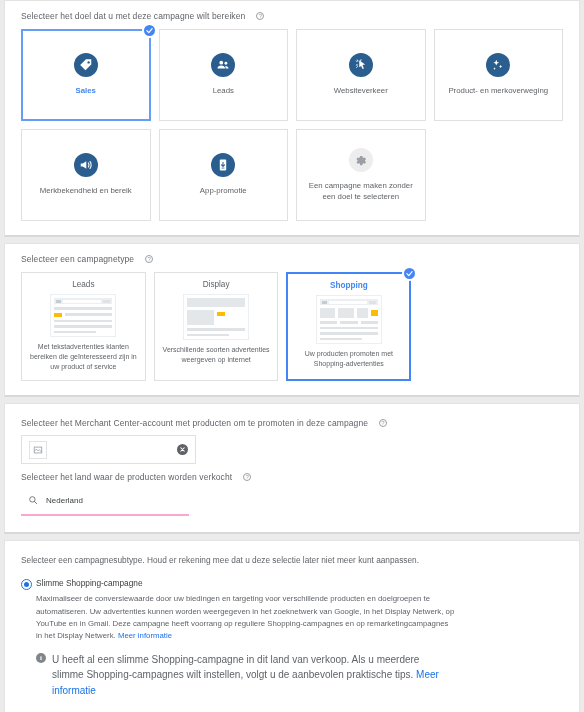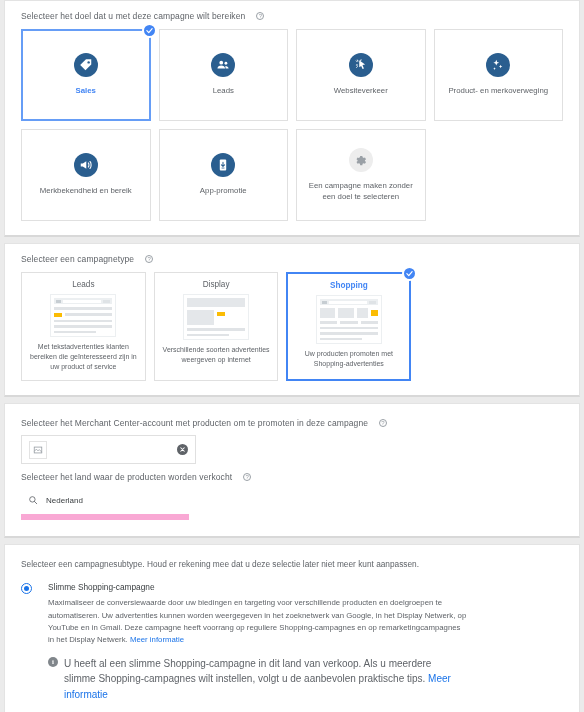--- a/index.html
+++ b/index.html
@@ -159,32 +159,32 @@
     width: 11px; height: 11px;
     border-radius: 50%;
     background: #5f6368;
     display: flex; align-items: center; justify-content: center;
     cursor: pointer;
   }
   .country-label { margin-top: 8px; }
   .country-field {
     margin-top: 6px;
     width: 168px;
-    border-bottom: 6px solid #f9a8d4;
+    border-bottom: 2px solid #f9a8d4;
     display: flex;
     align-items: center;
     gap: 8px;
     padding: 3px 0 5px 7px;
   }
   .country-value { font-size: 8px; color: #3c4043; }
 
   
   #subtype-panel { padding: 14px 16px 16px 16px; }
   .subtype-intro { font-size: 8.3px; color: #5f6368; }
-  .radio-row { display: flex; gap: 16px; margin-top: 13px; cursor: pointer; }
+  .radio-row { display: flex; gap: 4px; margin-top: 13px; cursor: pointer; }
   .radio {
     width: 11px; height: 11px;
     border-radius: 50%;
     border: 1.4px solid #9aa0a6;
     flex: none;
     margin-top: 1px;
     position: relative;
   }
   .radio.on { border-color: #1a73e8; }
   .radio.on::after {

